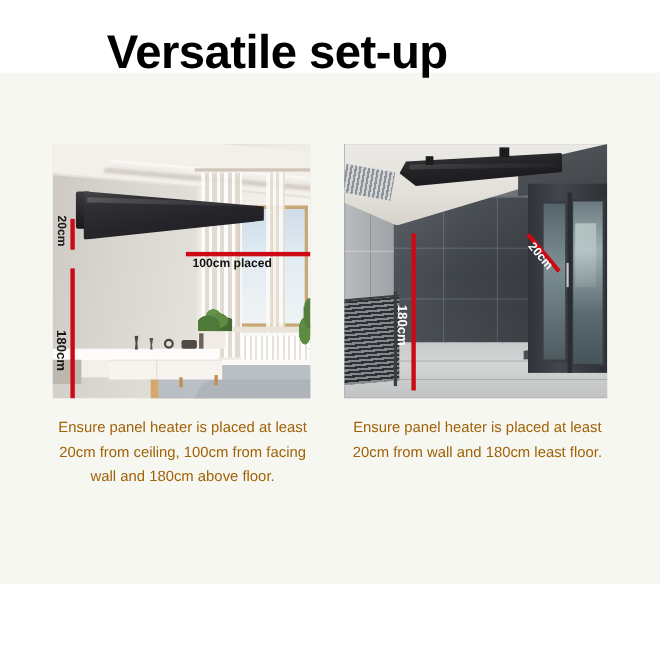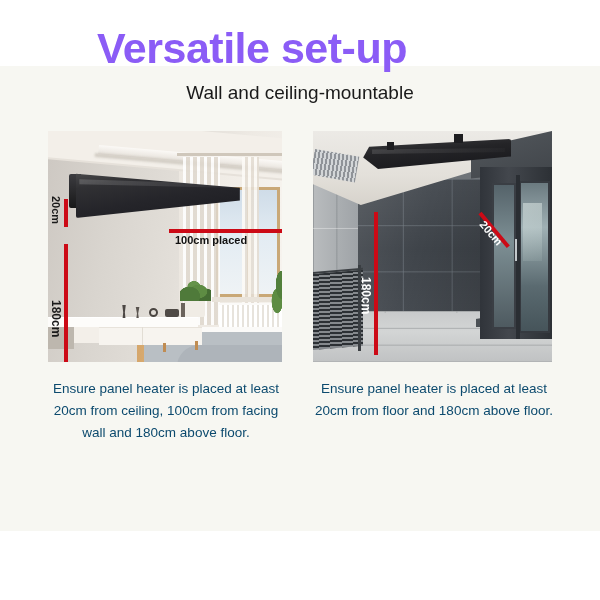--- a/index.html
+++ b/index.html
@@ -15,21 +15,21 @@
   #panel {
     position:absolute; left:0; top:66px; width:600px; height:465px;
     background:#f7f7f2;
   }
 
   
   #title {
     position:absolute; left:0; top:27px; width:504px;
     text-align:center;
     font-size:43px; font-weight:bold; letter-spacing:-0.5px;
-    color:#8b5cf6; line-height:1;
+    color:#000000; line-height:1;
   }
   #subtitle {
     position:absolute; left:0; top:82px; width:600px;
     text-align:center;
     font-size:19px; font-weight:normal; color:#1a1a1a;
   }
 
   
   .photo {
     position:absolute; overflow:hidden;
@@ -366,35 +366,34 @@
                 width:46px; height:46px; }
   #r-20-line  { position:absolute; left:0; top:0; width:4px; height:44px;
                 background:#cc0a16; transform:rotate(-40deg);
                 transform-origin:top center; }
   #r-20-label { position:absolute; left:8px; top:6px; font-size:11px;
                 color:#ffffff; transform:rotate(50deg);
                 transform-origin:left top; }
 
   
   .caption{
-    position:absolute; text-align:center; color:#0c4a6e;
+    position:absolute; text-align:center; color:#a16207;
     font-size:13.5px; line-height:1.62;
   }
   #caption-left  { left:42px;  top:378px; width:248px; }
   #caption-right { left:310px; top:378px; width:248px; }
 </style>
 </head>
 <body>
 
 <div id="page">
 
   <div id="panel"></div>
 
   <div id="title">Versatile set-up</div>
-  <div id="subtitle">Wall and ceiling-mountable</div>
 
   <div class="photo" id="photo-left">
     <div class="l-wall-main"></div>
     <div class="l-right-wall"></div>
     <div class="l-ceiling"></div>
     <div class="l-cornice"></div>
     <div class="l-ceil-shadow"></div>
     <div class="l-rod"></div>
     <div class="l-window">
       <div class="l-glass"></div>
@@ -468,15 +467,15 @@
 
   <div class="dim-line-v" id="r-180-line"></div>
   <div class="dim-label dim-vert" id="r-180-label">180cm</div>
 
   <div id="r-20-wrap">
     <div id="r-20-line"></div>
     <div class="dim-label" id="r-20-label">20cm</div>
   </div>
 
   <div class="caption" id="caption-left">Ensure panel heater is placed at least 20cm from ceiling, 100cm from facing wall and 180cm above floor.</div>
-  <div class="caption" id="caption-right">Ensure panel heater is placed at least 20cm from floor and 180cm above floor.</div>
+  <div class="caption" id="caption-right">Ensure panel heater is placed at least 20cm from wall and 180cm least floor.</div>
 
 </div>
 
 </body></html>

